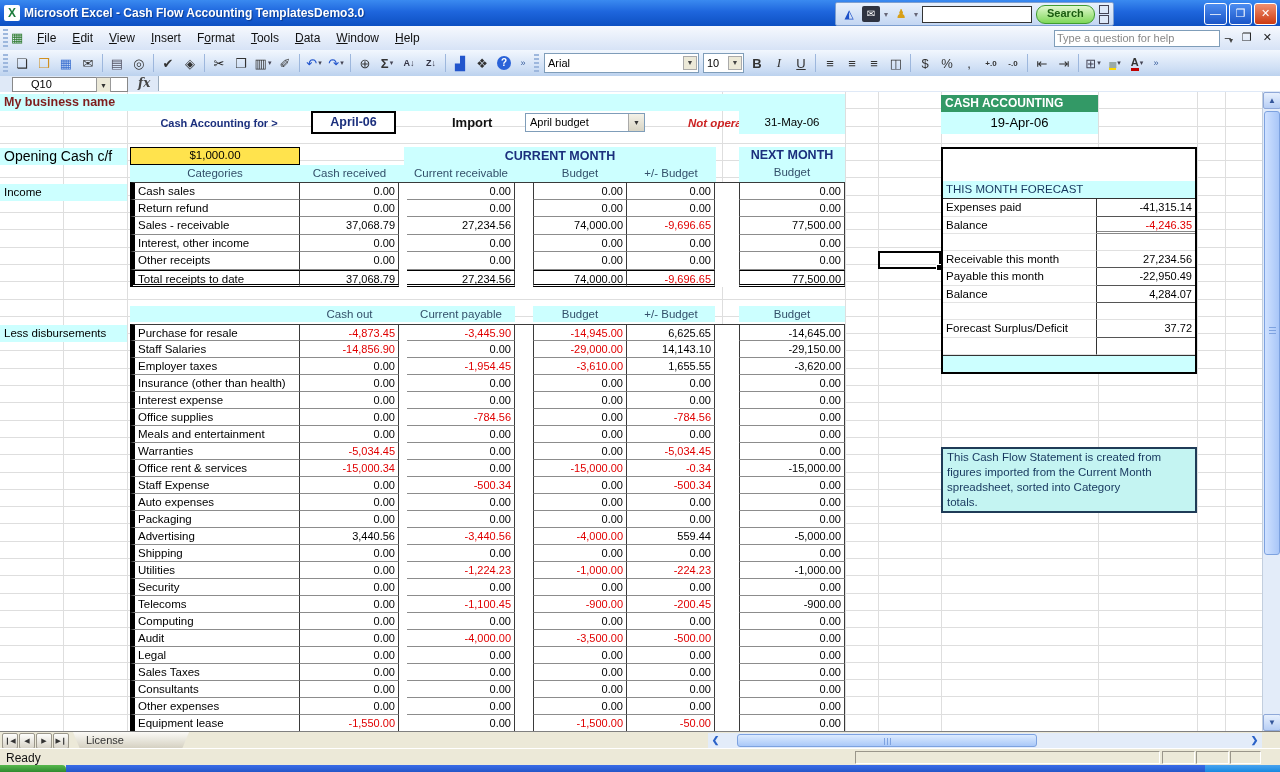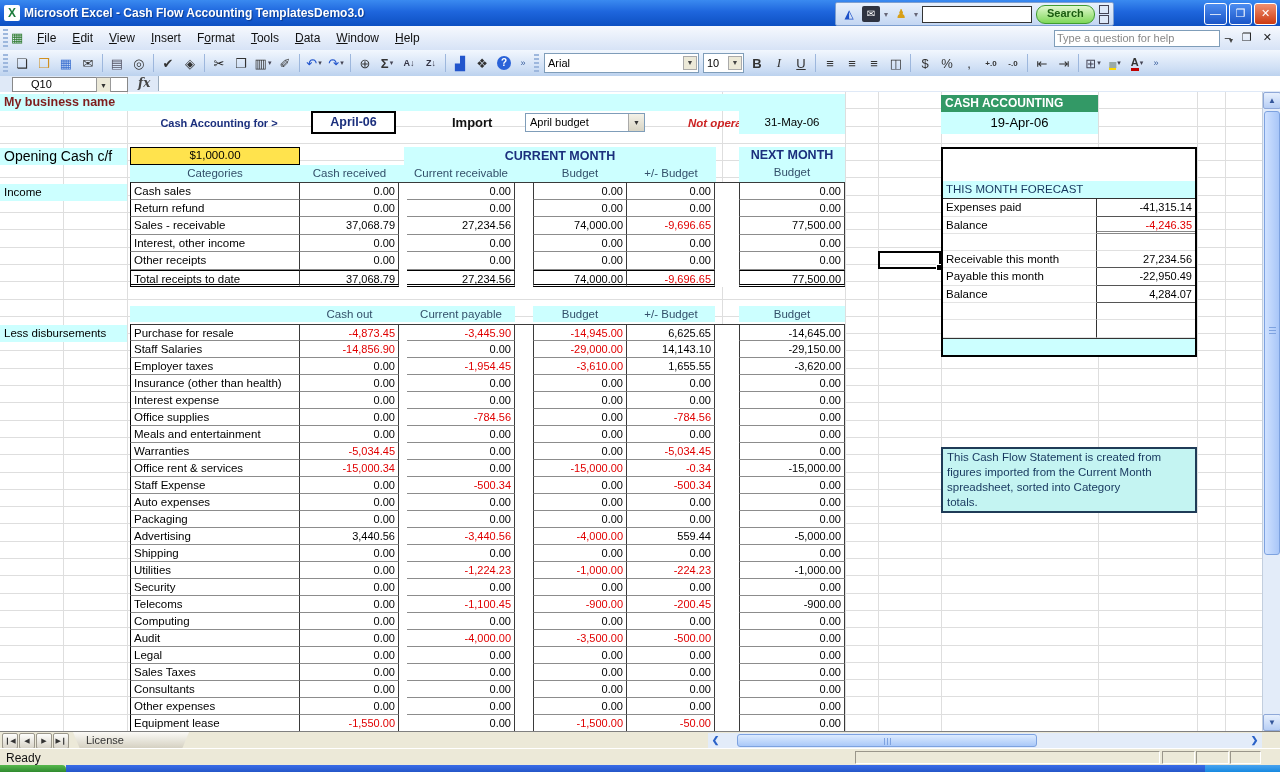--- a/index.html
+++ b/index.html
@@ -62,21 +62,21 @@
   .navy{color:#1b2f7d;font-weight:bold;}
   .subhead{position:absolute;top:0;height:17px;line-height:17px;text-align:center;font-size:11.5px;color:#33506a;}
   
   .xtable{position:absolute;left:130px;width:715px;background:transparent;}
   .trow{display:flex;height:17px;background:#fff;}
   #income-body .trow{height:17.5px;}
   .cell{box-sizing:border-box;border-right:1px solid #3a3a3a;border-bottom:1px solid #8c8c8c;font-size:11.5px;line-height:16px;padding-left:3px;overflow:hidden;white-space:nowrap;background:#fff;}
   .trow:first-child .cell{border-top:1px solid #3a3a3a;}
   .cell.num{font-size:11px;text-align:right;padding-right:3px;padding-left:0;}
   .cell.red{color:#e00000;}
-  .c-cat{width:170px;border-left:1px solid #000000;}
+  .c-cat{width:170px;border-left:5px solid #000000;}
   .c-v0{width:99px;} .c-sp{width:8px;} .c-v1{width:108px;}
   .c-g1{width:18px;} .c-v2{width:94px;border-left:1px solid #3a3a3a;} .c-v3{width:88px;}
   .c-g2{width:24px;} .c-v4{width:106px;border-left:1px solid #3a3a3a;}
   .cell.nob{border:none;background:transparent;}
   .trow.total .cell{border-top:1px solid #000;border-bottom:3px double #000;}
   .trow.total .cell.nob{border:none;}
   
   .fcast{position:absolute;left:941px;top:55px;width:256px;border:2px solid #000;background:#fff;box-sizing:border-box;}
   .fc-head{height:17.3px;background:#ccffff;border-bottom:1px solid #333;font-size:11.5px;line-height:17px;color:#17375e;padding-left:3px;margin-top:32px;}
   .fc-row{display:flex;height:17.3px;}
@@ -755,20 +755,24 @@
           </div>
           <div class="fc-row">
             <div class="fc-label">Balance</div>
             <div class="fc-value">4,284.07</div>
           </div>
           <div class="fc-row">
             <div class="fc-label"></div>
             <div class="fc-value blank"></div>
           </div>
           <div class="fc-row">
+            <div class="fc-label">Forecast Surplus/Deficit</div>
+            <div class="fc-value">37.72</div>
+          </div>
+          <div class="fc-row">
             <div class="fc-label"></div>
             <div class="fc-value blank"></div>
           </div>
         </div>
       <div class="fc-foot"></div>
     </div>
 
     <div class="notebox" id="notebox">
         <div>This Cash Flow Statement is created from</div>
         <div>figures imported from the Current Month</div>

